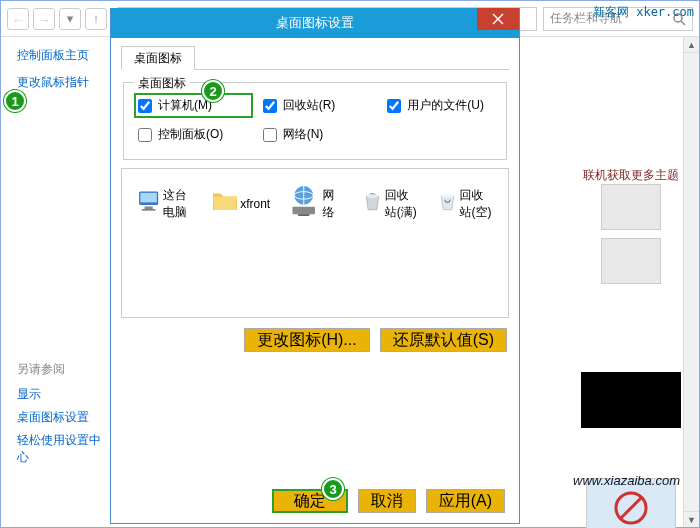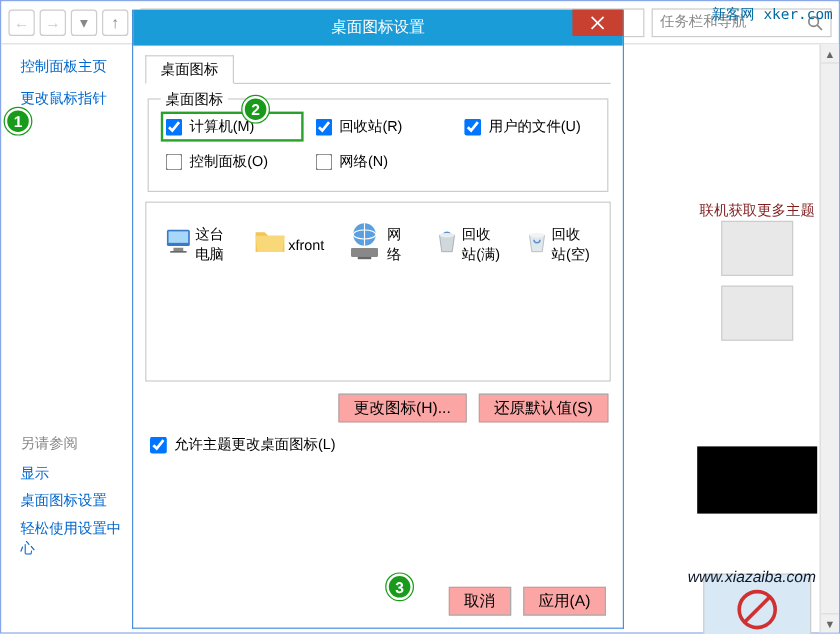--- a/index.html
+++ b/index.html
@@ -46,21 +46,21 @@
   .group{border:1px solid #ccc;margin:12px 2px 8px 2px;padding:14px 14px 10px 14px;position:relative}
   .group-legend{position:absolute;top:-8px;left:10px;background:#fff;padding:0 4px;font-size:12px}
   .chk-grid{display:grid;grid-template-columns:1fr 1fr 1fr;row-gap:12px;column-gap:20px;margin-bottom:6px}
   .chk{display:flex;align-items:center;gap:6px}
   .chk.hl{border:2px solid #2aa12a;padding:2px 8px 2px 2px;margin:-4px -10px -4px -4px;display:inline-flex}
   .chk input{width:14px;height:14px;margin:0}
   .icon-box{border:1px solid #ccc;height:150px;display:flex;gap:8px;padding:12px 10px;justify-content:space-around;align-items:flex-start}
   .ico{display:flex;flex-direction:row;align-items:center;width:60px;text-align:left;font-size:12px}
   .ico svg{width:40px;height:40px;margin-bottom:6px}
   .btn-row{display:flex;gap:10px;justify-content:flex-end;margin:10px 2px 0 2px}
-  .wbtn{height:24px;padding:0 12px;border:1px solid #aaa;background:#fca5a5;font-size:13px;display:flex;align-items:center;cursor:pointer}
+  .wbtn{height:24px;padding:0 12px;border:1px solid #aaa;background:#eab308;font-size:16px;display:flex;align-items:center;cursor:pointer}
   .allow-row{margin:10px 4px 0 4px}
   .dlg-footer{margin-top:auto;display:flex;gap:10px;justify-content:flex-end;padding:8px 4px 4px 4px}
   .wbtn.primary{border:2px solid #2aa12a;padding:0 20px}
   
   .badge{position:absolute;width:22px;height:22px;border-radius:50%;background:#1a9a1a;border:2px solid #fff;box-shadow:0 0 0 1px #1a9a1a;color:#fff;font-weight:bold;display:flex;align-items:center;justify-content:center;font-size:13px;z-index:300}
 </style>
 </head>
 <body>
 
 <div class="watermark">新客网 xker.com</div>
@@ -205,28 +205,23 @@
           </svg>
         <span>回收站(空)</span>
       </div>
     </div>
 
     <div class="btn-row">
       <div class="wbtn">更改图标(H)...</div>
       <div class="wbtn">还原默认值(S)</div>
     </div>
 
-    <div class="allow-row">
-      <label class="chk">
-        <input type="checkbox" checked="" style="">
-        <span>允许主题更改桌面图标(L)</span>
-      </label>
-    </div>
 
     <div class="dlg-footer">
+      <div class="wbtn primary">确定</div>
       <div class="wbtn">取消</div>
       <div class="wbtn">应用(A)</div>
     </div>
   </div>
 </div>
 
 <div class="badge" style="left:4px;top:90px">1</div>
 <div class="badge" style="left:202px;top:80px">2</div>
 <div class="badge" style="left:322px;top:478px">3</div>
 

